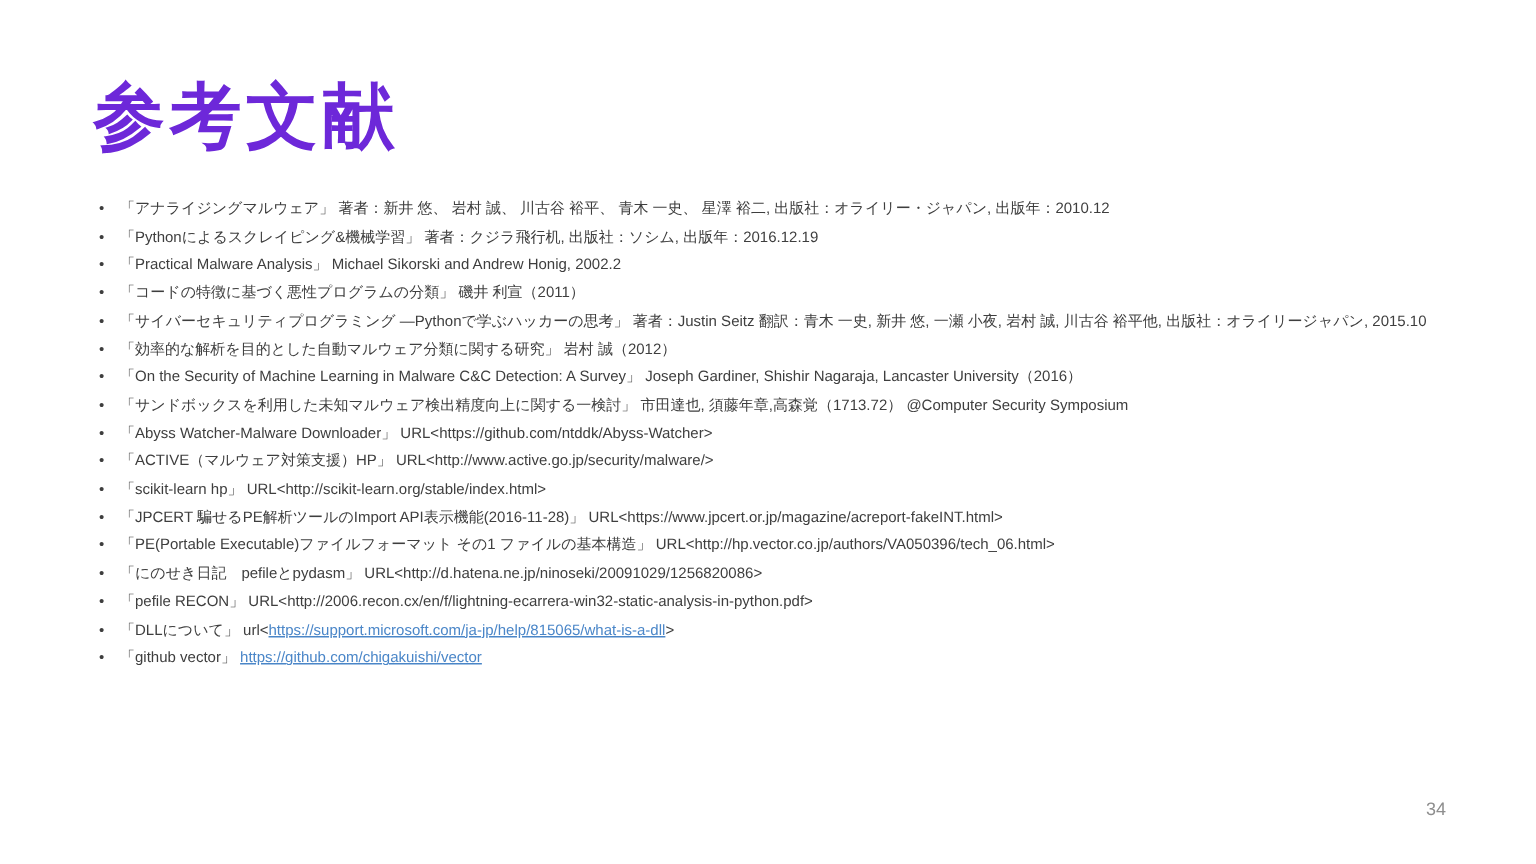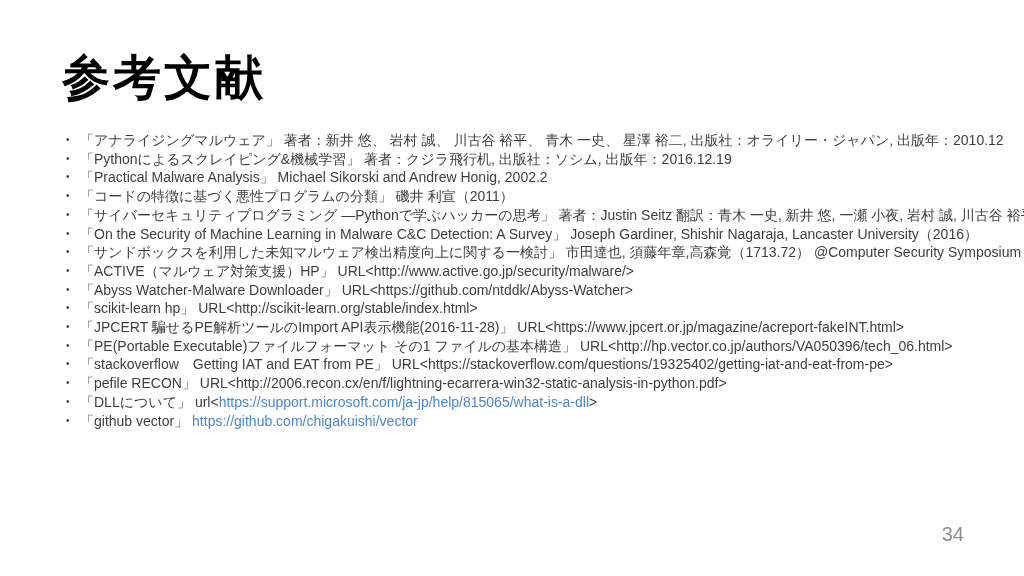--- a/index.html
+++ b/index.html
@@ -4,61 +4,62 @@
 <style>
   html,body{margin:0;padding:0;}
   body{
     width:1024px;height:576px;overflow:hidden;position:relative;
     background:#ffffff;
     font-family:"Liberation Sans","DejaVu Sans",sans-serif;
   }
   .slide{position:absolute;inset:0;background:#ffffff;}
   .title{
     position:absolute;left:62px;top:46px;margin:0;
-    font-size:48px;font-weight:800;color:#000000;letter-spacing:3px;
+    font-size:48px;font-weight:800;color:#6d28d9;letter-spacing:3px;
   }
   .ref-list{
     position:absolute;left:64px;top:131px;width:950px;
     margin:0;padding:0;list-style:none;
   }
   .ref-item{
     position:relative;padding-left:16px;
-    font-size:14px;line-height:18.7px;color:#3e3e3e;
+    font-size:10px;line-height:18.7px;color:#3e3e3e;
     white-space:nowrap;
   }
   .ref-item::before{
     content:"•";
     position:absolute;left:2px;top:0;
     font-size:10px;color:#3e3e3e;
   }
   .ref-link{
-    color:#4a86c8;cursor:pointer;
+    color:#4a86c8;text-decoration:underline;cursor:pointer;
   }
   .page-number{
     position:absolute;right:60px;bottom:30px;
-    font-size:20px;color:#8e8e8e;
+    font-size:12px;color:#8e8e8e;
   }
 </style>
 </head>
 <body>
 
 <div class="slide">
   <h1 class="title">参考文献</h1>
   <ul class="ref-list">
       <li class="ref-item"><span>「アナライジングマルウェア」 著者：新井 悠、 岩村 誠、 川古谷 裕平、 青木 一史、 星澤 裕二, 出版社：オライリー・ジャパン, 出版年：2010.12</span></li>
       <li class="ref-item"><span>「Pythonによるスクレイピング&amp;機械学習」 著者：クジラ飛行机, 出版社：ソシム, 出版年：2016.12.19</span></li>
       <li class="ref-item"><span>「Practical Malware Analysis」 Michael Sikorski and Andrew Honig, 2002.2</span></li>
       <li class="ref-item"><span>「コードの特徴に基づく悪性プログラムの分類」 磯井 利宣（2011）</span></li>
       <li class="ref-item"><span>「サイバーセキュリティプログラミング —Pythonで学ぶハッカーの思考」 著者：Justin Seitz 翻訳：青木 一史, 新井 悠, 一瀬 小夜, 岩村 誠, 川古谷 裕平他, 出版社：オライリージャパン, 2015.10</span></li>
+      <li class="ref-item"><span>「効率的な解析を目的とした自動マルウェア分類に関する研究」 岩村 誠（2012）</span></li>
       <li class="ref-item"><span>「On the Security of Machine Learning in Malware C&amp;C Detection: A Survey」 Joseph Gardiner, Shishir Nagaraja, Lancaster University（2016）</span></li>
       <li class="ref-item"><span>「サンドボックスを利用した未知マルウェア検出精度向上に関する一検討」 市田達也, 須藤年章,高森覚（1713.72） @Computer Security Symposium</span></li>
+      <li class="ref-item"><span>「Abyss Watcher-Malware Downloader」 URL&lt;https://github.com/ntddk/Abyss-Watcher&gt;</span></li>
       <li class="ref-item"><span>「ACTIVE（マルウェア対策支援）HP」 URL&lt;http://www.active.go.jp/security/malware/&gt;</span></li>
-      <li class="ref-item"><span>「Abyss Watcher-Malware Downloader」 URL&lt;https://github.com/ntddk/Abyss-Watcher&gt;</span></li>
       <li class="ref-item"><span>「scikit-learn hp」 URL&lt;http://scikit-learn.org/stable/index.html&gt;</span></li>
       <li class="ref-item"><span>「JPCERT 騙せるPE解析ツールのImport API表示機能(2016-11-28)」 URL&lt;https://www.jpcert.or.jp/magazine/acreport-fakeINT.html&gt;</span></li>
       <li class="ref-item"><span>「PE(Portable Executable)ファイルフォーマット その1 ファイルの基本構造」 URL&lt;http://hp.vector.co.jp/authors/VA050396/tech_06.html&gt;</span></li>
-      <li class="ref-item"><span>「stackoverflow　Getting IAT and EAT from PE」 URL&lt;https://stackoverflow.com/questions/19325402/getting-iat-and-eat-from-pe&gt;</span></li>
+      <li class="ref-item"><span>「にのせき日記　pefileとpydasm」 URL&lt;http://d.hatena.ne.jp/ninoseki/20091029/1256820086&gt;</span></li>
       <li class="ref-item"><span>「pefile RECON」 URL&lt;http://2006.recon.cx/en/f/lightning-ecarrera-win32-static-analysis-in-python.pdf&gt;</span></li>
       <li class="ref-item"><span>「DLLについて」 url&lt;</span><a class="ref-link">https://support.microsoft.com/ja-jp/help/815065/what-is-a-dll</a><span>&gt;</span></li>
       <li class="ref-item"><span>「github vector」 </span><a class="ref-link">https://github.com/chigakuishi/vector</a></li>
     </ul>
   <div class="page-number">34</div>
 </div>
 
 </body></html>

